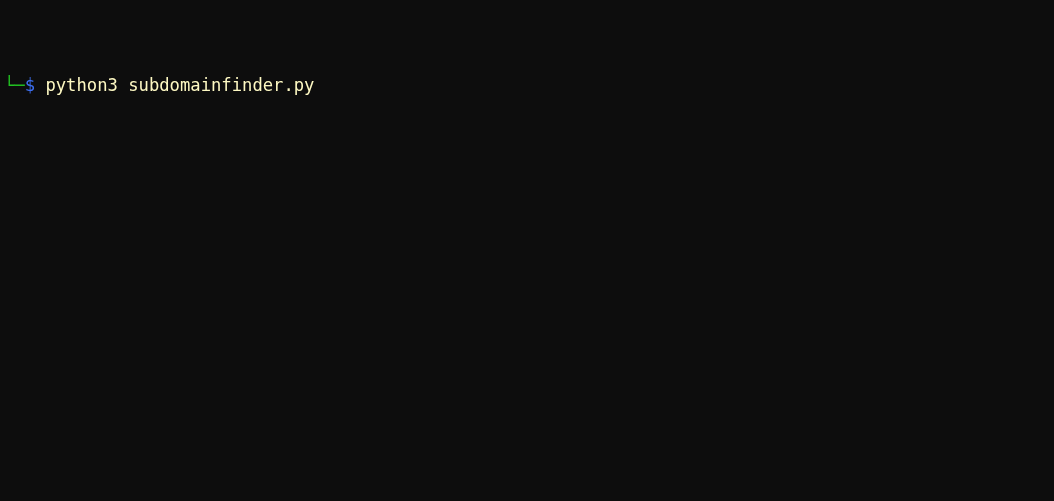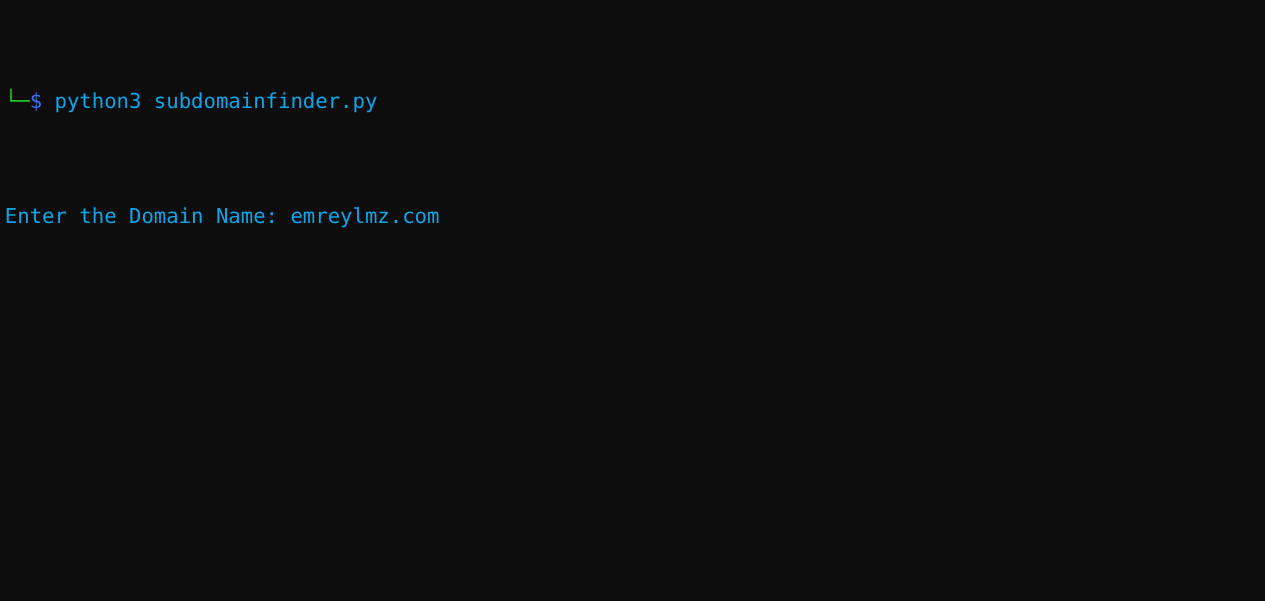--- a/index.html
+++ b/index.html
@@ -32,33 +32,32 @@
   }
   .line {
     white-space: pre;
     height: 24px;
     line-height: 24px;
     font-size: 17.2px;
   }
   .line.blank {
     height: 24px;
   }
-  .fg-white   { color: #0ea5e9; }
+  .fg-white   { color: #fef9c3; }
   .fg-green   { color: #22c322; }
   .fg-blue    { color: #3c6ef0; }
 </style>
 </head>
 <body>
 
 <div id="terminal">
   <div class="screen">
 
     <div class="line"><span class="fg-green">└─</span><span class="fg-blue">$</span><span class="fg-white"> </span><span class="fg-white">python3 subdomainfinder.py</span></div>
 
-    <div class="line"><span class="fg-white">Enter the Domain Name: </span><span class="fg-white">emreylmz.com</span></div>
 
 
     <div class="line blank"> </div>
     <div class="line blank"> </div>
 
     
 
     
 
     

